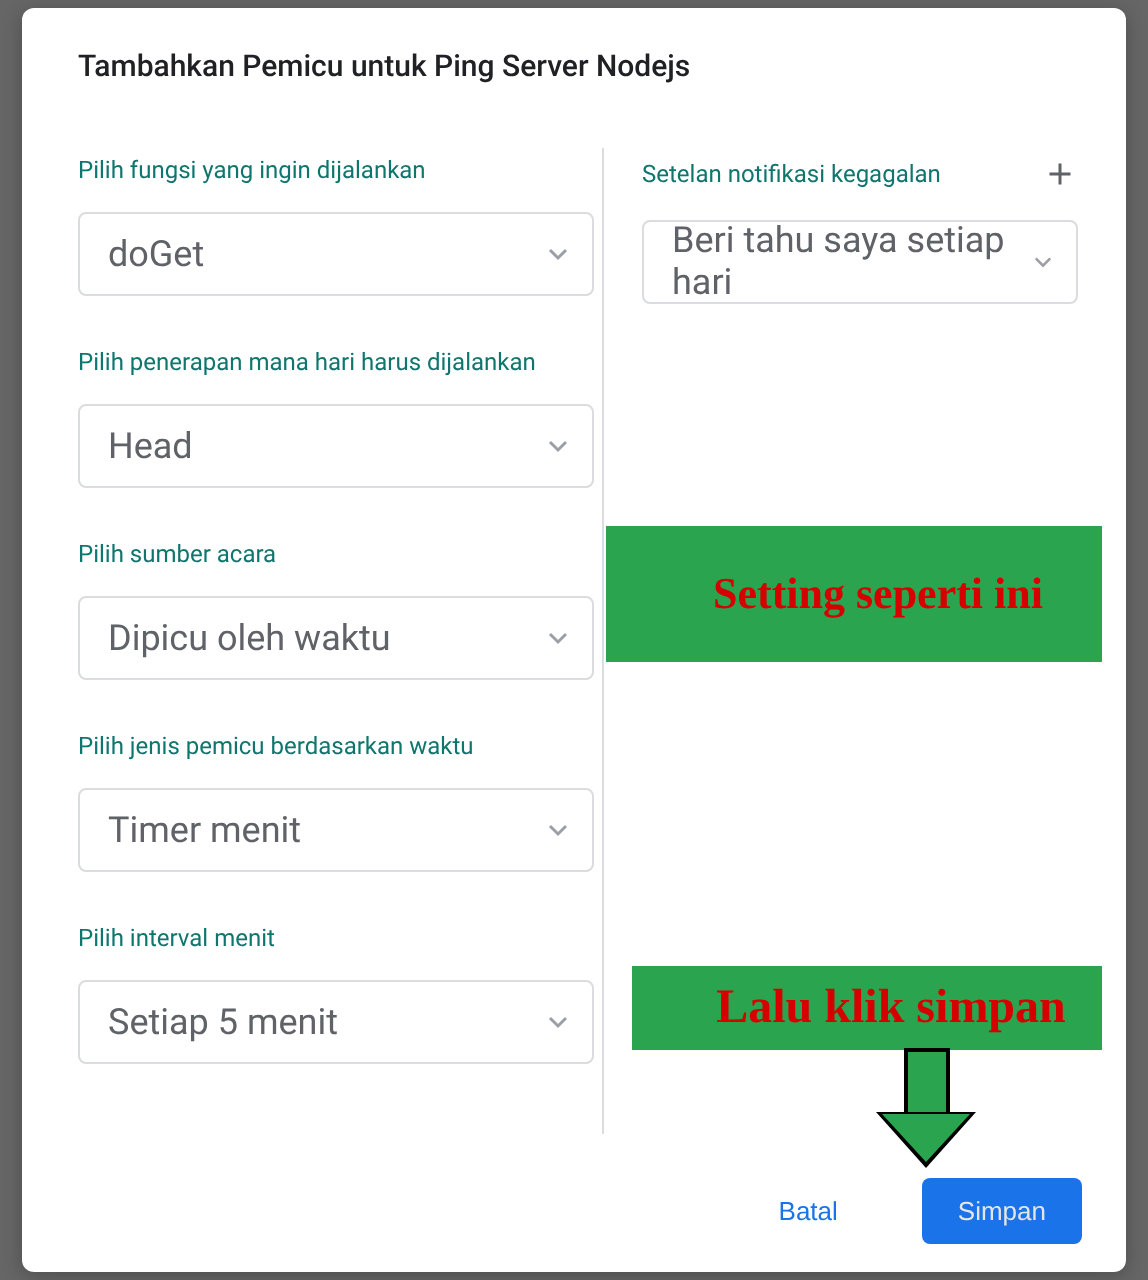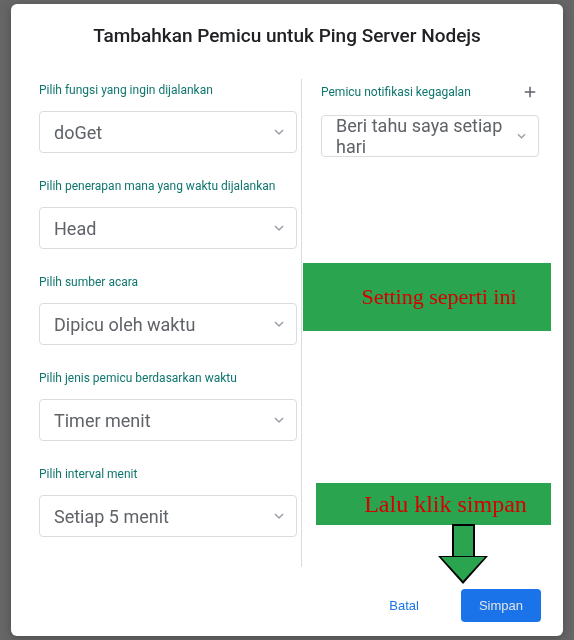--- a/index.html
+++ b/index.html
@@ -19,24 +19,23 @@
     width: 552px;
     height: 632px;
     background: #fff;
     border-radius: 6px;
     box-shadow: 0 2px 10px rgba(0,0,0,.25);
     display: flex;
     flex-direction: column;
   }
   .title {
     padding: 20px 28px 4px 28px;
-    font-size: 19px;
+    font-size: 15px;
     color: #202124;
     font-weight: 500;
-    text-align: center;
   }
   .body {
     flex: 1;
     display: flex;
     padding: 26px 24px 0 28px;
     position: relative;
   }
   .col-left {
     width: 258px;
   }
@@ -113,21 +112,21 @@
     padding: 9px 18px;
     border-radius: 4px;
     cursor: pointer;
   }
   
   .anno {
     position: absolute;
     background: #2aa44f;
     color: #d60000;
     font-family: "Times New Roman", serif;
-    font-weight: 400;
+    font-weight: 700;
     display: flex;
     align-items: center;
     justify-content: center;
     pointer-events: none;
     padding-left: 24px;
   }
   .anno1 {
     left: 303px; top: 263px;
     width: 248px; height: 68px;
     font-size: 22px;
@@ -181,21 +180,21 @@
     <div class="col-left">
 
       <div class="field-label">Pilih fungsi yang ingin dijalankan</div>
       <div class="select">
         <span>doGet</span>
         <svg class="chev" viewBox="0 0 10 10">
             <path d="M1 3 L5 7 L9 3" fill="none" stroke="currentColor" stroke-width="1.5"></path>
           </svg>
       </div>
 
-      <div class="field-label">Pilih penerapan mana yang waktu dijalankan</div>
+      <div class="field-label">Pilih penerapan mana hari harus dijalankan</div>
       <div class="select">
         <span>Head</span>
         <svg class="chev" viewBox="0 0 10 10">
             <path d="M1 3 L5 7 L9 3" fill="none" stroke="currentColor" stroke-width="1.5"></path>
           </svg>
       </div>
 
       <div class="field-label">Pilih sumber acara</div>
       <div class="select">
         <span>Dipicu oleh waktu</span>
@@ -217,21 +216,21 @@
         <span>Setiap 5 menit</span>
         <svg class="chev" viewBox="0 0 10 10">
             <path d="M1 3 L5 7 L9 3" fill="none" stroke="currentColor" stroke-width="1.5"></path>
           </svg>
       </div>
 
     </div>
 
     <div class="col-right">
       <div class="notif-row">
-        <div class="field-label">Pemicu notifikasi kegagalan</div>
+        <div class="field-label">Setelan notifikasi kegagalan</div>
         <svg class="plus-ic" viewBox="0 0 24 24">
             <path d="M11 5h2v14h-2z M5 11h14v2H5z" fill="currentColor"></path>
           </svg>
       </div>
       <div class="select">
         <span>Beri tahu saya setiap hari</span>
         <svg class="chev" viewBox="0 0 10 10">
             <path d="M1 3 L5 7 L9 3" fill="none" stroke="currentColor" stroke-width="1.5"></path>
           </svg>
       </div>

